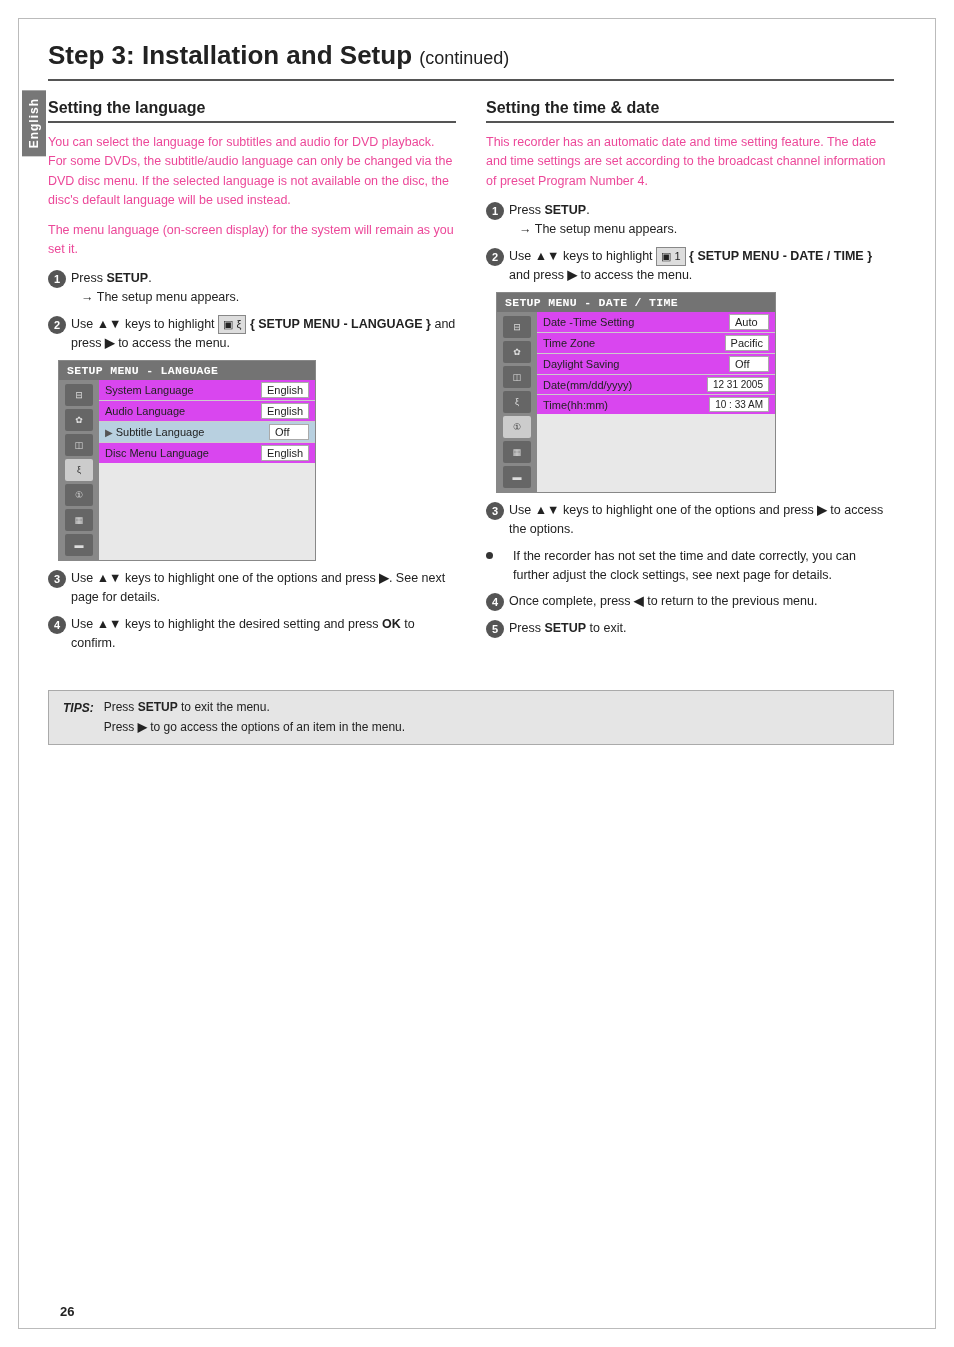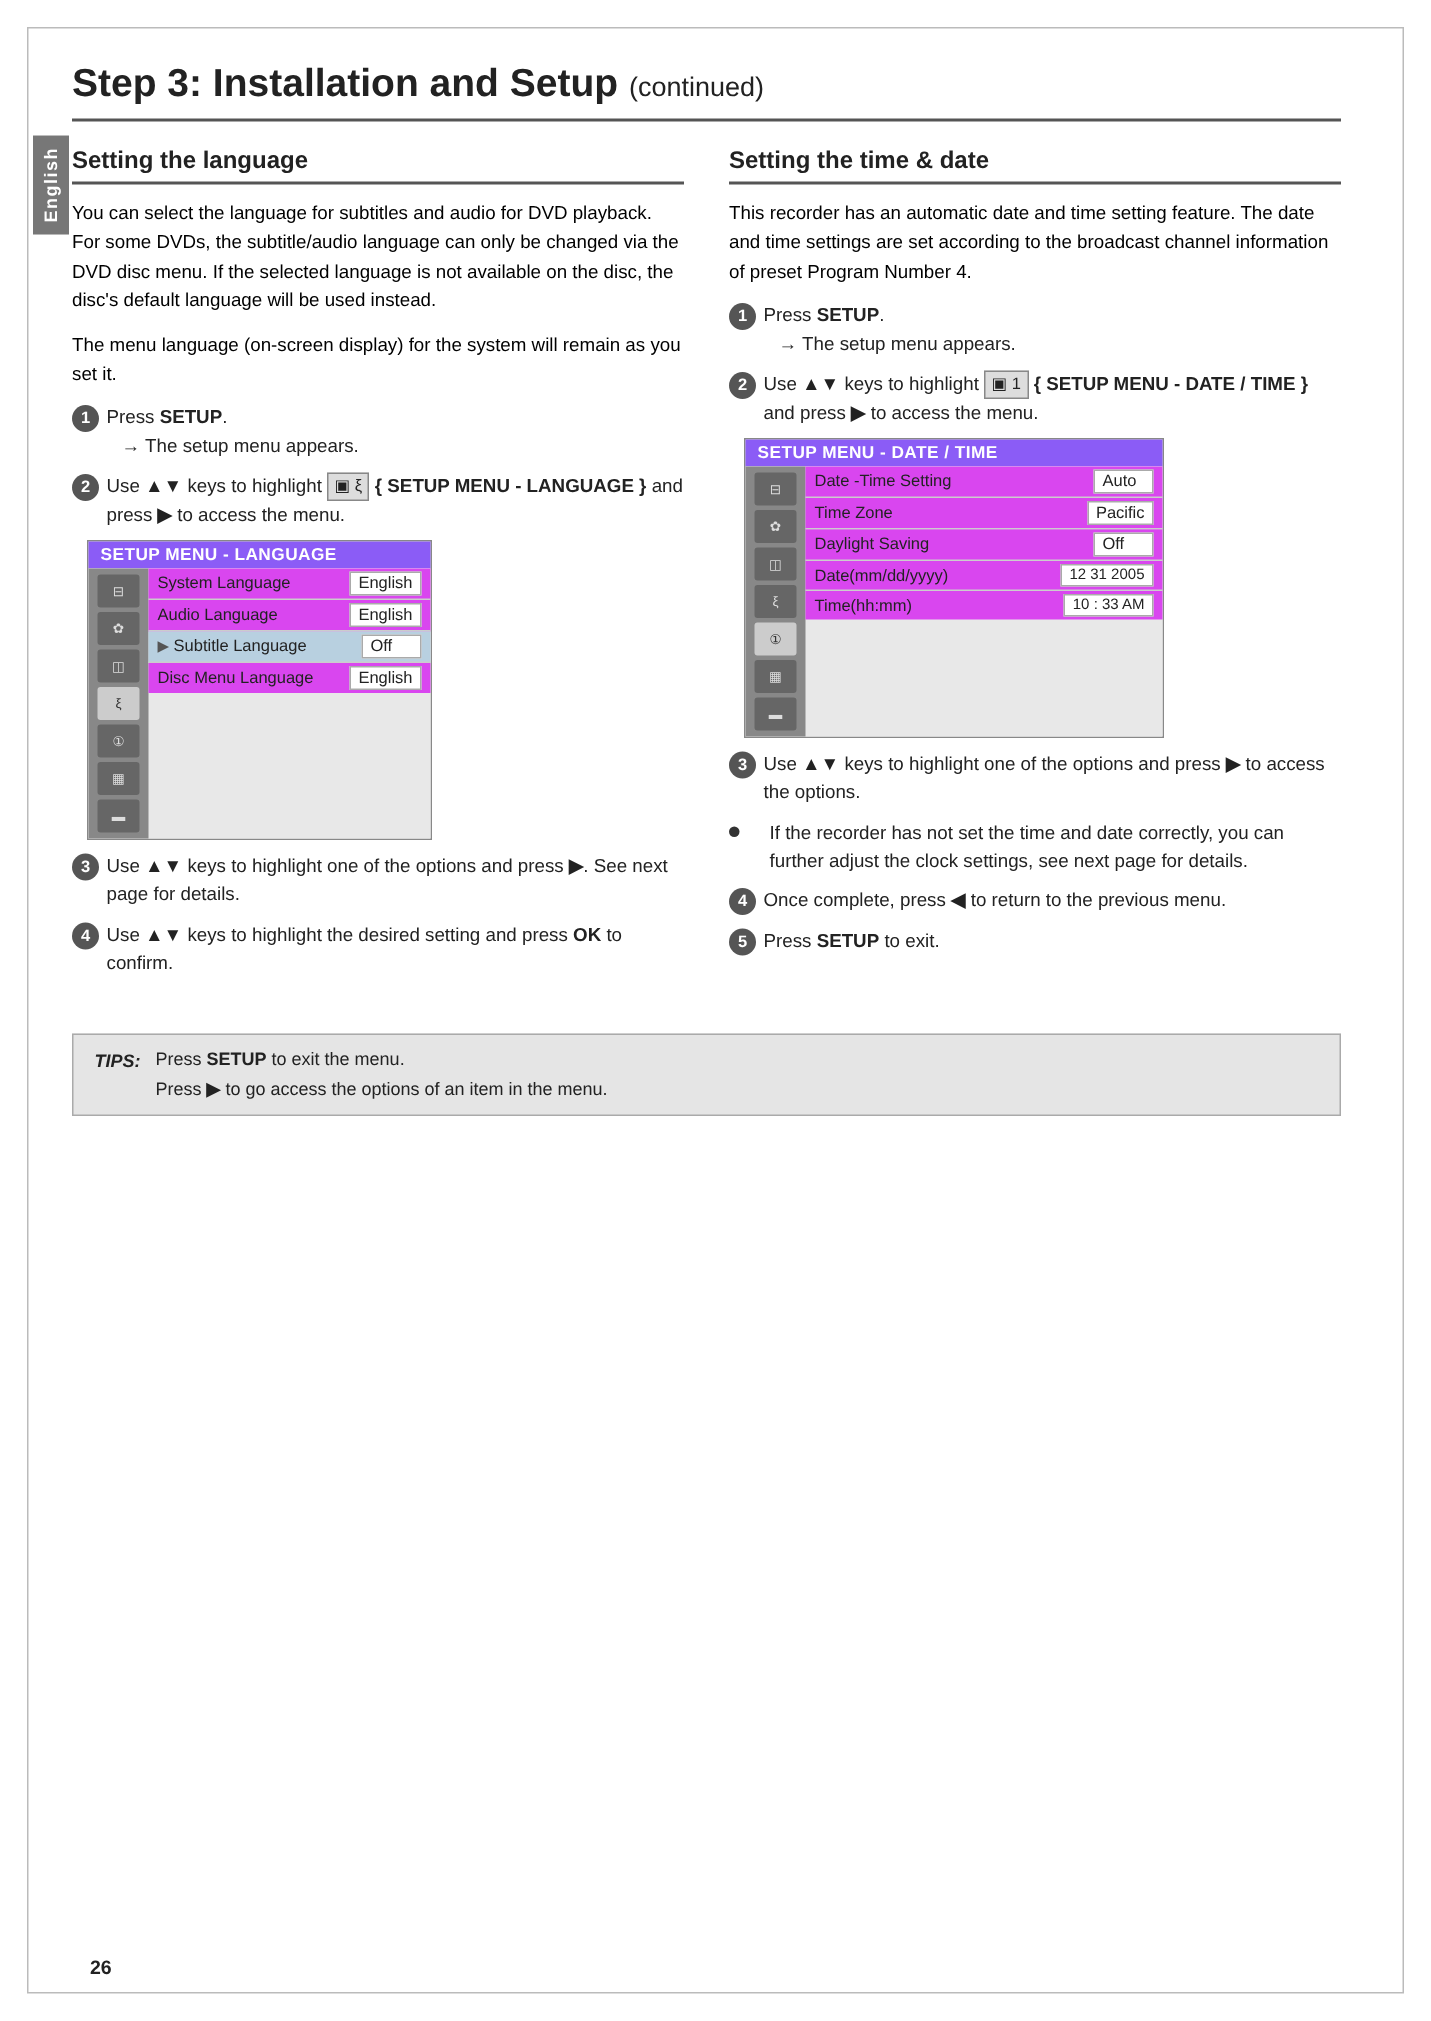--- a/index.html
+++ b/index.html
@@ -54,21 +54,21 @@
       font-size: 16px;
       font-weight: bold;
       border-bottom: 2px solid #555;
       padding-bottom: 4px;
       margin-bottom: 10px;
     }
 
     .section-body {
       font-size: 12.5px;
       line-height: 1.55;
-      color: #000000;
+      color: #ec4899;
     }
 
     .section-body p {
       margin-bottom: 10px;
     }
 
     .bold-note {
       font-weight: bold;
       margin-bottom: 10px;
     }
@@ -101,29 +101,30 @@
       display: block;
       margin-left: 10px;
     }
 
     .bold { font-weight: bold; }
 
     
     .menu-box {
       border: 1px solid #888;
       margin: 8px 0 8px 10px;
-      width: 230px;
+      width: 258px;
     }
     .menu-title-bar {
-      background: #8b5cf6;
+      background: #737373;
       color: #fff;
       font-size: 11.5px;
       font-weight: bold;
       padding: 3px 8px;
       letter-spacing: 0.3px;
+      font-family: Liberation Mono, monospace;
     }
     .menu-body {
       display: flex;
       background: #e8e8e8;
     }
     .menu-icons-col {
       width: 40px;
       background: #888;
       display: flex;
       flex-direction: column;

